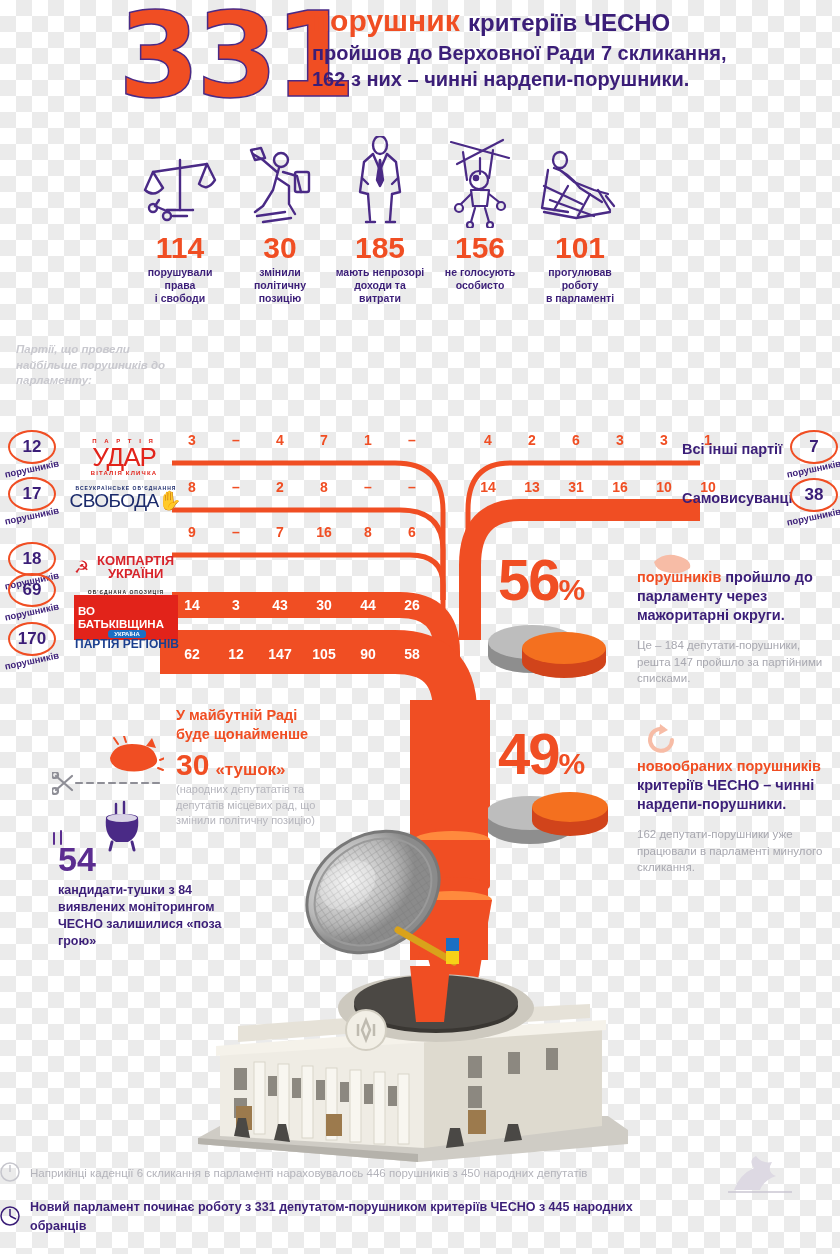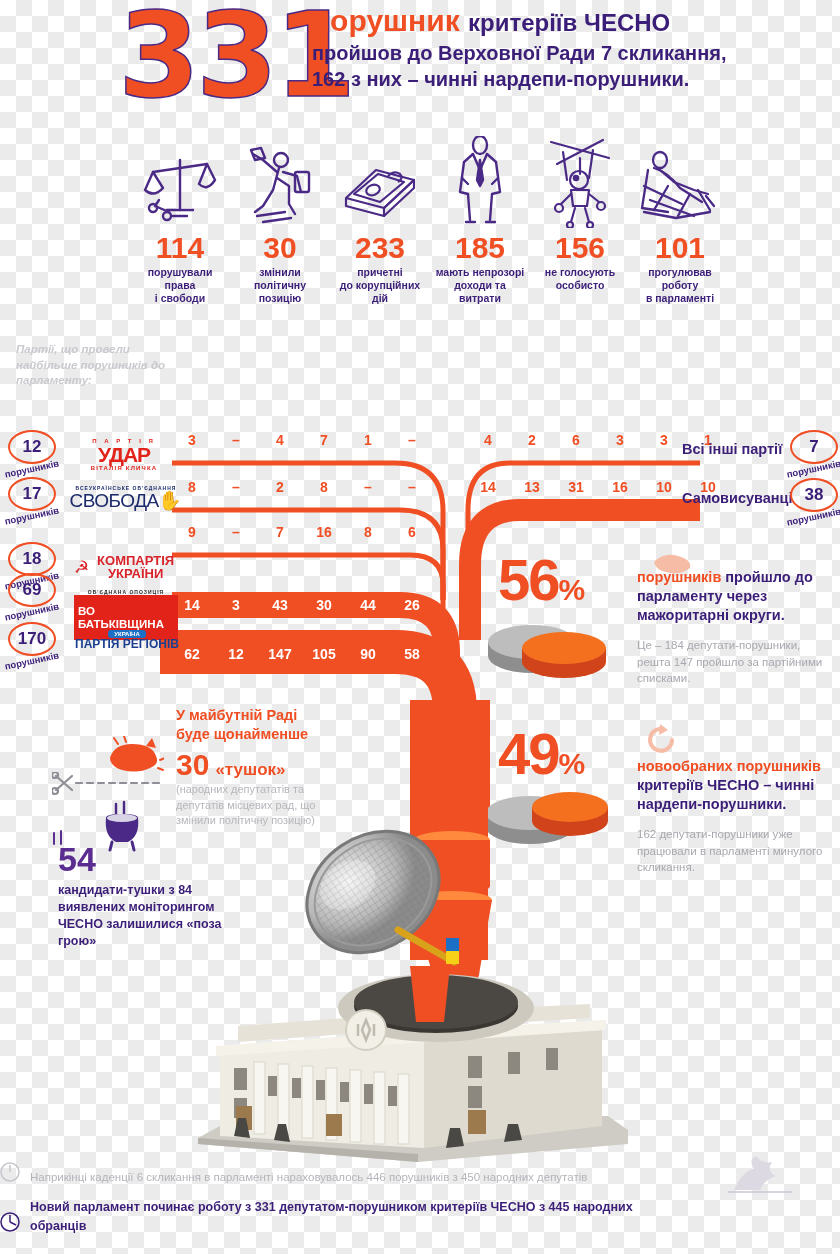--- a/index.html
+++ b/index.html
@@ -86,21 +86,21 @@
   
   .mid-head { font-size: 14.5px; font-weight:bold; color:#F04E23; line-height:1.3;}
   .mid-30 { font-size: 30px; font-weight:bold; color:#F04E23; }
   .mid-30-cap { font-size: 17px; font-weight:bold; color:#F04E23; }
   .mid-sub { font-size: 11px; color:#b6b6bd; line-height:1.42; }
   .big-54 { font-size: 34px; font-weight:bold; color:#5B2D90; }
   .cap-54 { font-size: 12.5px; font-weight:bold; color:#3B1E78; line-height:1.35; }
 
   
   #footer { left: 0; top: 1160px; width: 840px; }
-  .foot-row { display:flex; align-items:flex-end; margin-bottom: 12px; }
+  .foot-row { display:flex; align-items:center; margin-bottom: 12px; }
   .foot-ico { width: 30px; flex:0 0 30px; padding-top:2px;}
   .foot-txt1 { font-size: 11.5px; color:#b4b4bb; line-height:1.45; }
   .foot-txt2 { font-size: 12.5px; font-weight:bold; color:#3B1E78; line-height:1.5; }
   #credit { right: 10px; top: 1186px; width:150px; text-align:center;
             font-size: 7.5px; color:#d2d2d8; line-height:1.5; }
 </style>
 </head>
 <body>
 
 <div id="page">
@@ -154,38 +154,20 @@
             <path d="M14 70 L42 66 M20 76 L48 72"></path>
           </g>
         </svg>
       </div>
       <div class="stat-num">30</div>
       <div class="stat-cap" style="white-space:pre-line;">змінили
 політичну
 позицію</div>
     </div>
 
-    <div class="stat">
-      <div class="stat-icon">
-        <svg width="80" height="82" viewBox="0 0 80 82">
-          <g stroke="#4A2A86" stroke-width="2.2" fill="none" stroke-linejoin="round">
-            <path d="M6 52 L36 24 L74 34 L44 62 Z"></path>
-            <path d="M6 52 L6 60 L44 70 L44 62"></path>
-            <path d="M44 62 L74 34 L74 42 L44 70"></path>
-            <path d="M14 48 L38 28 L64 36 L40 56 Z"></path>
-            <ellipse cx="33" cy="44" rx="7" ry="5" transform="rotate(-20 33 44)"></ellipse>
-            <path d="M48 30 Q54 24 60 28 Q64 32 58 36"></path>
-          </g>
-        </svg>
-      </div>
-      <div class="stat-num">233</div>
-      <div class="stat-cap" style="white-space:pre-line;">причетні
-до корупційних
-дій</div>
-    </div>
 
     <div class="stat">
       <div class="stat-icon">
         <svg width="64" height="92" viewBox="0 0 64 92">
           <g stroke="#4A2A86" stroke-width="2.4" fill="none" stroke-linecap="round" stroke-linejoin="round">
             <ellipse cx="32" cy="9" rx="7" ry="9"></ellipse>
             <path d="M25 18 L16 26 L12 56 L20 58"></path>
             <path d="M39 18 L48 26 L52 56 L44 58"></path>
             <path d="M25 18 L32 34 L39 18"></path>
             <path d="M32 24 L29 44 L32 50 L35 44 L32 24" fill="#4A2A86"></path>
@@ -279,21 +261,21 @@
   </svg>
 
   <div class="abs" style="left:8px; top:430px;">
     <div style="display:flex; align-items:center;">
       <div class="party-badge">
         <div class="badge-circle">12</div>
         <div class="badge-sub">порушників</div>
       </div>
       <div class="party-logo" style="width:100px; margin-left:4px; flex-direction:column; align-items:center;">
         <div style="font-size:6px; font-weight:bold; color:#E2231A; letter-spacing:3px;">П А Р Т І Я</div>
-        <div style="font-size:21px; font-weight:bold; color:#E2231A; letter-spacing:-1px; line-height:1;">УДАР</div>
+        <div style="font-size:26px; font-weight:normal; color:#E2231A; letter-spacing:-1px; line-height:1;">УДАР</div>
         <div style="font-size:6px; font-weight:bold; color:#E2231A; letter-spacing:1.2px;">ВІТАЛІЯ КЛИЧКА</div>
       </div>
     </div>
   </div>
   <div class="abs branch-nums nums-orange" style="left:170px; top:432px;">
     <span>3</span>
     <span>–</span>
     <span>4</span>
     <span>7</span>
     <span>1</span>

